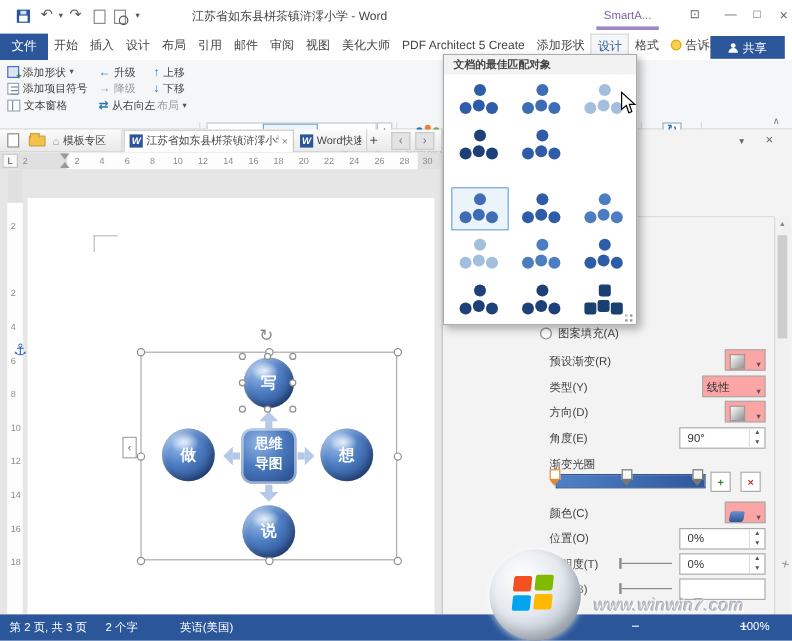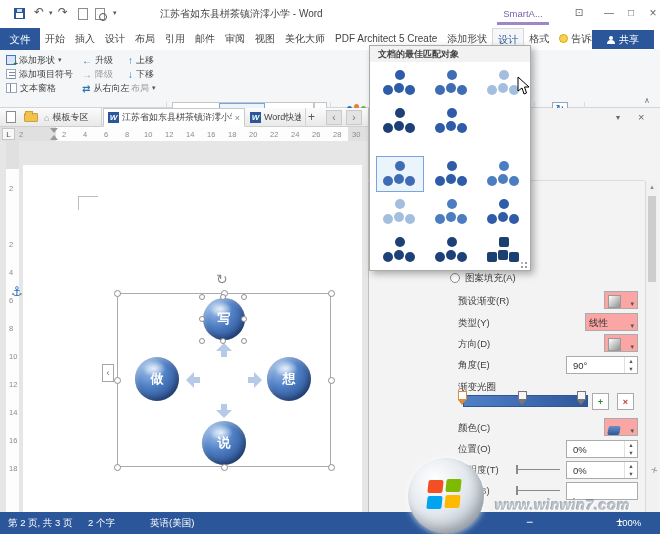--- a/index.html
+++ b/index.html
@@ -124,21 +124,21 @@
 #grip::after{content:"";position:absolute;right:0;bottom:0;width:2px;height:2px;background:#999;box-shadow:-4px 0 0 #999,0 -4px 0 #999,-4px -4px 0 #bbb}
 
 #statusbar{position:absolute;left:0;top:512px;width:660px;height:22px;background:#2b579a;color:#fff;font-size:9.5px;z-index:3}
 .stxt{position:absolute;top:5px;color:#fff;white-space:nowrap}
 
 #wm{position:absolute;left:400px;top:455px;width:262px;height:79px;z-index:6;pointer-events:none}
 #wmball{position:absolute;left:8px;top:3px;width:76px;height:76px;border-radius:50%;background:radial-gradient(circle at 35% 30%,#ffffff,#e3e8ee 45%,#b9c2cc 75%,#98a3af);box-shadow:inset -4px -6px 10px rgba(0,0,0,.18),0 0 6px rgba(255,255,255,.8)}
 .flag{position:absolute;width:15px;height:13px;border-radius:2px}
 #wmtext{position:absolute;left:78px;top:10px;font-weight:bold;font-size:27px;white-space:nowrap;font-style:italic}
 #wmtext .cn{color:#3a424b;font-style:normal;text-shadow:1px 1px 0 rgba(255,255,255,.7)}
-#wmurl{position:absolute;left:95px;top:42px;font-weight:bold;font-style:italic;font-size:14.5px;letter-spacing:.5px;color:#b9c1ca;text-shadow:1px 1px 0 #fff,-1px -1px 0 rgba(90,100,110,.5)}
+#wmurl{position:absolute;left:95px;top:42px;font-weight:normal;font-style:italic;font-size:14.5px;letter-spacing:.5px;color:#b9c1ca;text-shadow:1px 1px 0 #fff,-1px -1px 0 rgba(90,100,110,.5)}
 #spark{position:absolute;right:4px;top:8px;color:#8f98a3;font-size:12px;transform:rotate(15deg)}
 
 #cursor{position:absolute;left:517px;top:76px;z-index:30}
 </style>
 </head>
 <body>
 
 <div id="app">
 
   <div id="titlebar">
@@ -360,20 +360,24 @@
       </div>
     <div class="orb" style="left:135px;top:230px;width:44px;height:44px">
         <span>做</span>
       </div>
     <div class="orb" style="left:267px;top:230px;width:44px;height:44px">
         <span>想</span>
       </div>
     <div class="orb" style="left:202px;top:294px;width:44px;height:44px">
         <span>说</span>
       </div>
+    <div id="sacenter">
+        <div>思维</div>
+        <div>导图</div>
+      </div>
 
     <div class="ar" style="left:216px;top:216px;width:16px;height:14px">
       <b style="left:0;top:0;border-left:8px solid transparent;border-right:8px solid transparent;border-bottom:8px solid #b6c9e8"></b>
         <i style="left:5px;top:8px;width:6px;height:6px"></i>
     </div>
     <div class="ar" style="left:248px;top:245px;width:14px;height:16px">
       <b style="left:6px;top:0;border-top:8px solid transparent;border-bottom:8px solid transparent;border-left:8px solid #b6c9e8"></b>
         <i style="left:0;top:5px;width:6px;height:6px"></i>
     </div>
     <div class="ar" style="left:216px;top:277px;width:16px;height:14px">

